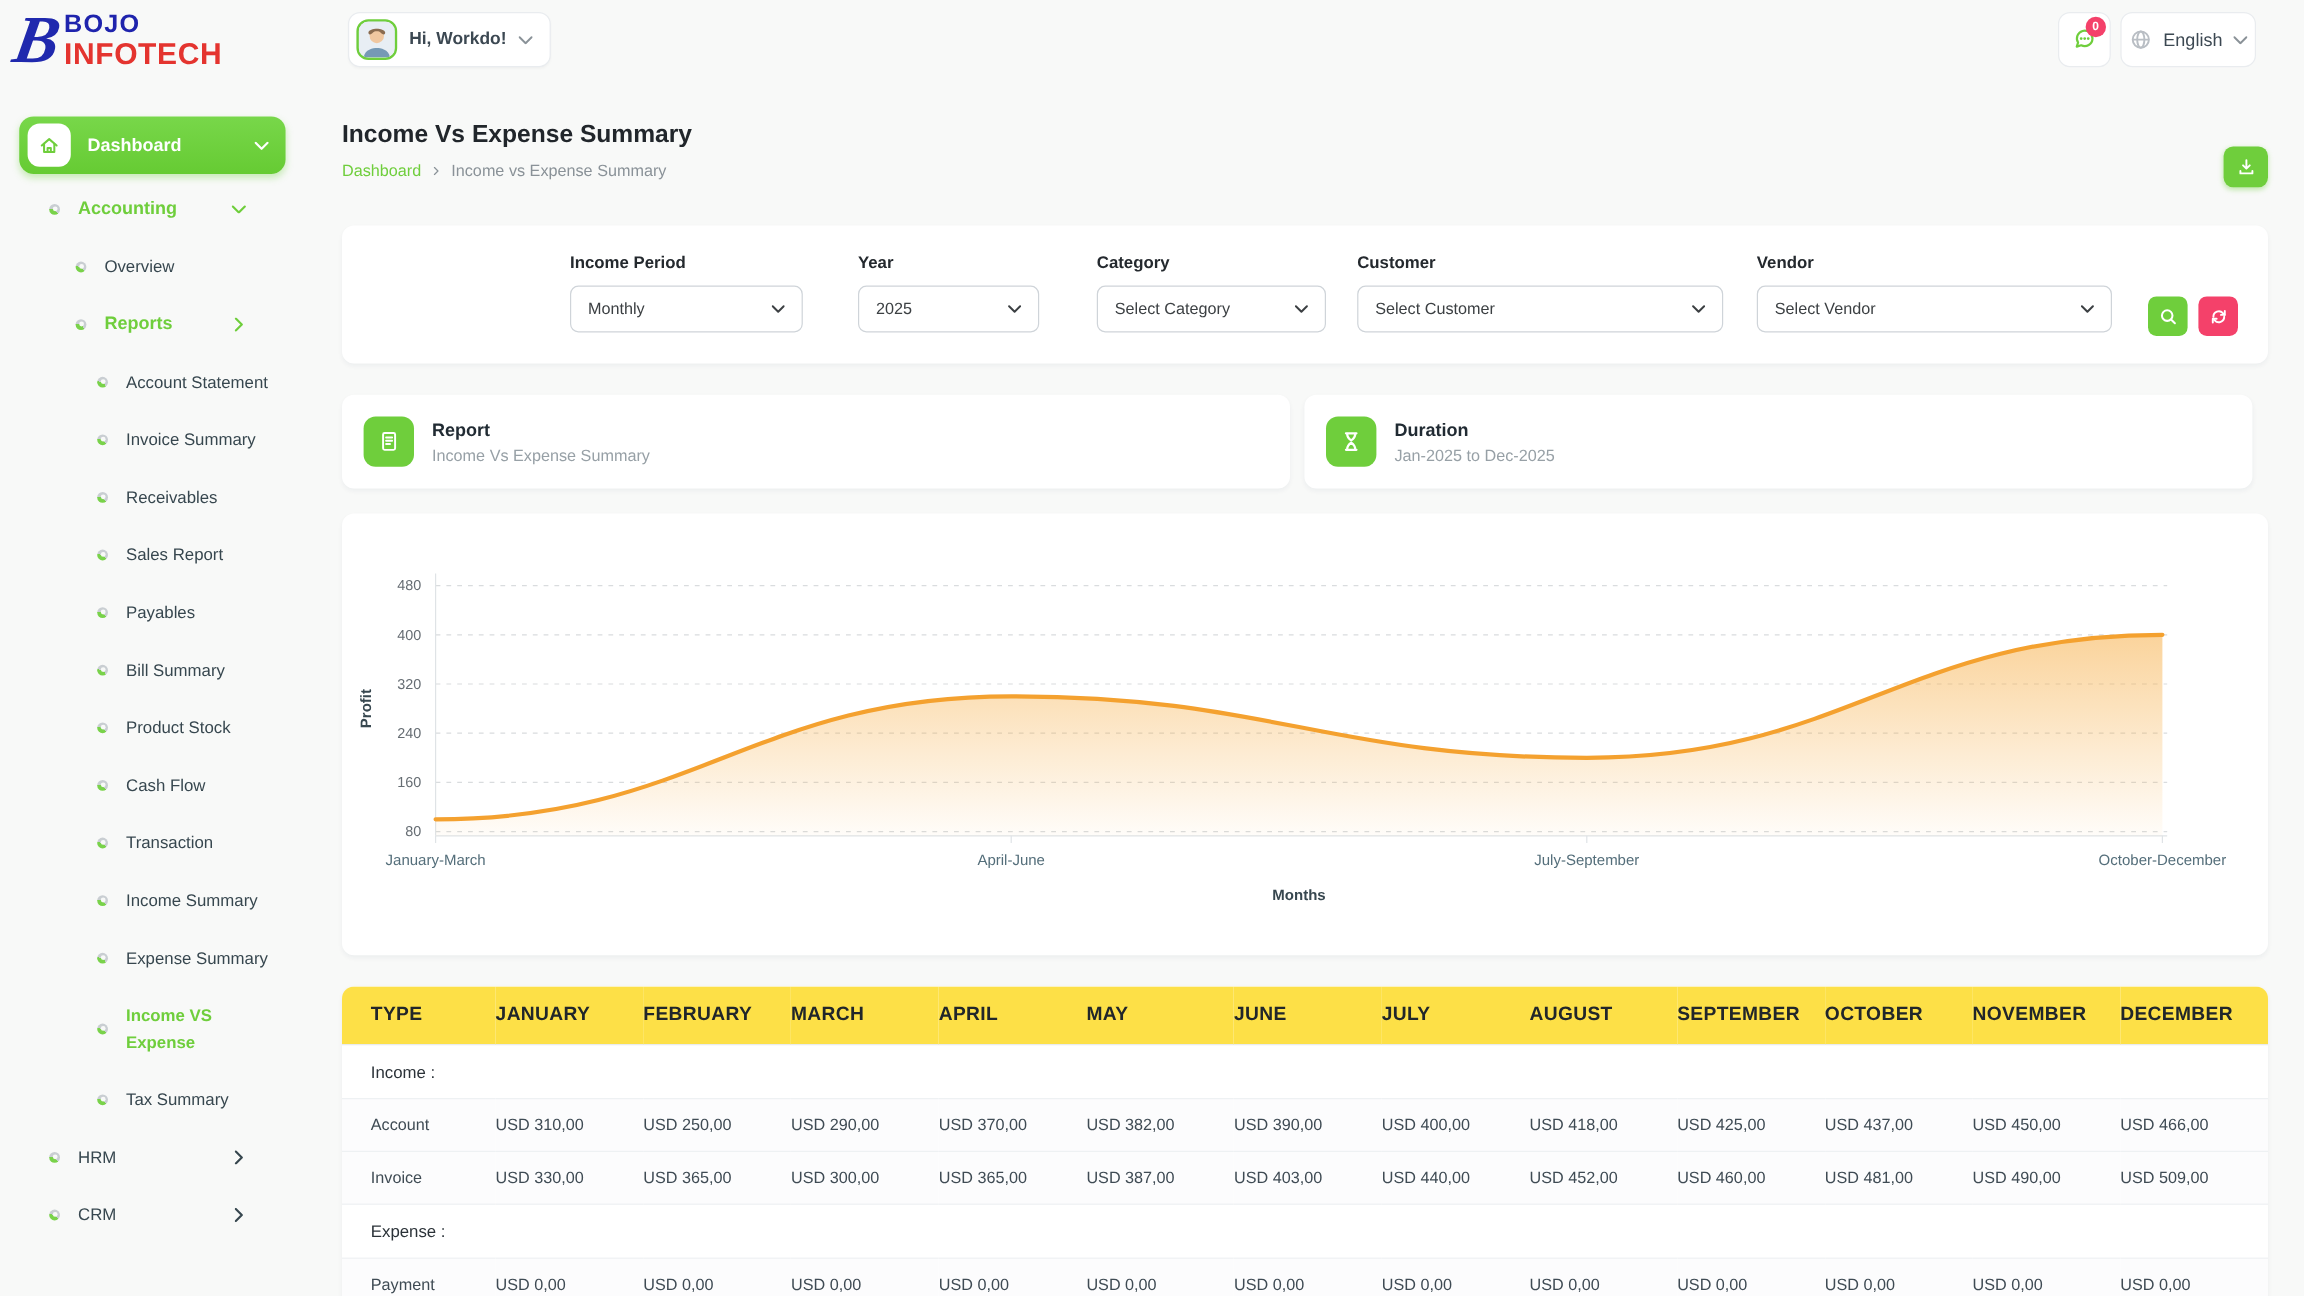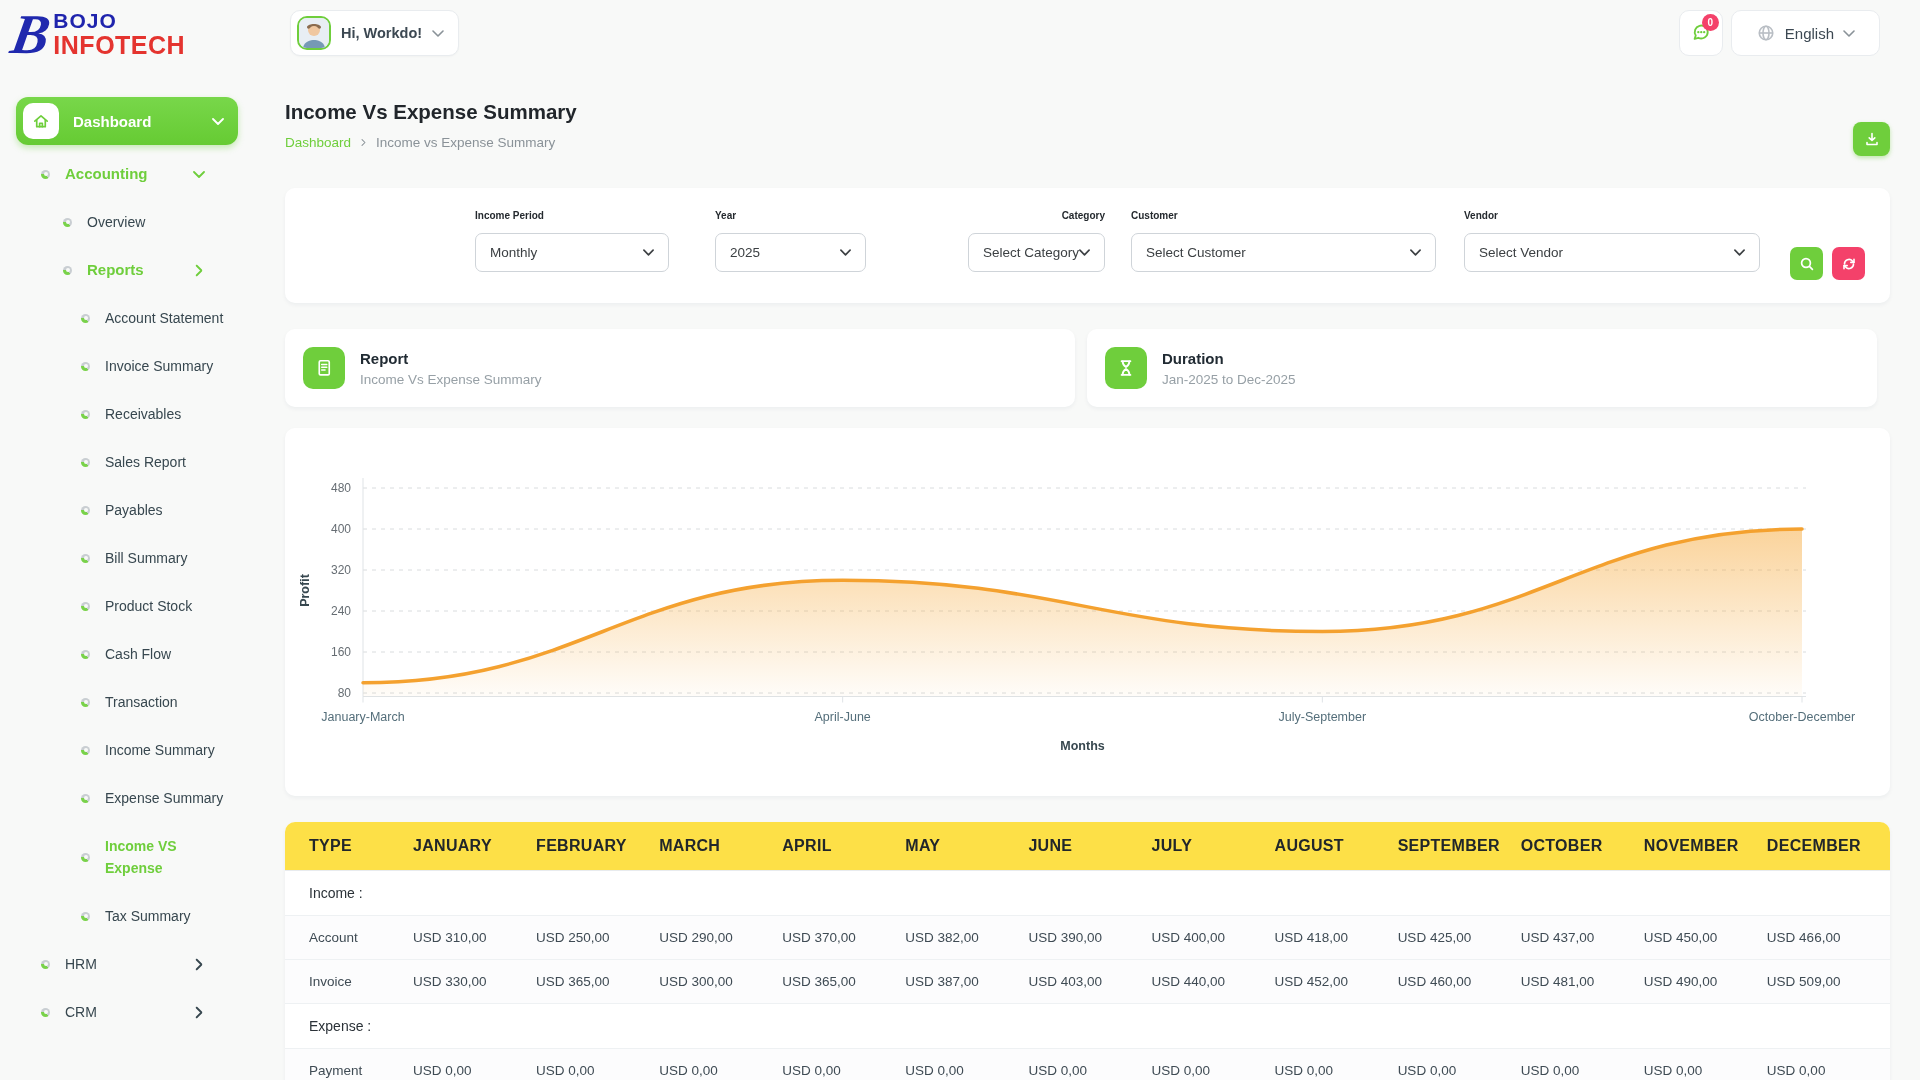--- a/index.html
+++ b/index.html
@@ -46,37 +46,37 @@
     padding:0 14px 0 6px; cursor:pointer; box-shadow:0 1px 2px rgba(0,0,0,.03);font-weight:bold; }
   .avatar { width:34px; height:34px; border-radius:10px; border:2px solid #6fce3c; overflow:hidden; background:#dfe9f2; flex:none; }
   .greeting-text { margin:0 10px; font-size:14.5px; color:#3c4852; }
   .greeting-pill .chev, .lang-btn .chev { color:#8a9298; }
   .topbar-right { position:absolute; right:10px; top:10px; display:flex; gap:8px; }
   .notif-btn { position:relative; width:44px; height:46px; background:#fff; border:1px solid #e9ecef;
     border-radius:10px; display:flex; align-items:center; justify-content:center; cursor:pointer; }
   .notif-badge { position:absolute; top:3px; right:3px; min-width:17px; height:17px; border-radius:50%;
     background:#f4416a; color:#fff; font-size:10px; font-weight:700; display:flex; align-items:center; justify-content:center; }
   .lang-btn { height:46px; background:#fff; border:1px solid #e9ecef; border-radius:10px;
-    display:flex; align-items:center; padding:0 24px; gap:9px; cursor:pointer; font-size:15px; color:#3c4852; }
+    display:flex; align-items:center; padding:0 6px; gap:9px; cursor:pointer; font-size:15px; color:#3c4852; }
 
   .title-row { margin-top:30px; position:relative; }
   h1.page-title { font-size:20.5px; font-weight:700; color:#21262b; }
   .breadcrumb { margin-top:11px; font-size:13.5px; display:flex; align-items:center; gap:9px; }
   .breadcrumb .bc-link { color:#6fce3c; cursor:pointer; }
   .breadcrumb .bc-sep { color:#8a9298; width:7px; height:11px; transform:rotate(-90deg); }
   .breadcrumb .bc-current { color:#8a9298; }
   .download-btn { position:absolute; right:0; top:22px; width:37px; height:34px; border-radius:8px;
     background:#6fce3c; display:flex; align-items:center; justify-content:center; cursor:pointer;
     box-shadow:0 2px 4px rgba(110,206,60,.4); }
 
   .card { background:#fff; border-radius:10px; box-shadow:0 2px 4px rgba(25,42,70,.05); }
 
   .filter-card { margin-top:38px; height:115px; display:flex; align-items:flex-start; padding:22px 0 0 190px; }
   .filter-group { display:flex; flex-direction:column; }
-  .filter-label { font-size:10px; font-weight:700; color:#24292e; margin-bottom:12px; }
+  .filter-label { font-size:14px; font-weight:700; color:#24292e; margin-bottom:12px; }
   .select { height:39px; border:1px solid #cfd4d9; border-radius:7px; background:#fff;
     display:flex; align-items:center; justify-content:space-between; padding:0 14px;
     font-size:13.5px; color:#3c4043; cursor:pointer; }
   .select .chev { color:#3c4043; width:11px; }
   .filter-actions { display:flex; gap:9px; margin-top:37px; margin-left:30px; }
   .icon-btn { width:33px; height:33px; border-radius:7px; display:flex; align-items:center; justify-content:center; cursor:pointer; border:none; }
   .btn-search { background:#6fce3c; }
   .btn-refresh { background:#f4416a; }
 
   .info-cards { margin-top:26px; display:flex; gap:12px; }
@@ -291,21 +291,21 @@
     </div>
     <div class="filter-group" style="width:151px; margin-right:48px;">
       <span class="filter-label">Year</span>
       <div class="select">
         <span>2025</span>
         <svg class="chev" viewBox="0 0 12 7">
             <path d="M1 1l5 5 5-5" fill="none" stroke="currentColor" stroke-width="1.8" stroke-linecap="round" stroke-linejoin="round"></path>
           </svg>
       </div>
     </div>
-    <div class="filter-group" style="width:191px; margin-right:26px;align-items:flex-end;">
+    <div class="filter-group" style="width:191px; margin-right:26px;">
       <span class="filter-label">Category</span>
       <div class="select">
         <span>Select Category</span>
         <svg class="chev" viewBox="0 0 12 7">
             <path d="M1 1l5 5 5-5" fill="none" stroke="currentColor" stroke-width="1.8" stroke-linecap="round" stroke-linejoin="round"></path>
           </svg>
       </div>
     </div>
     <div class="filter-group" style="width:305px; margin-right:28px;">
       <span class="filter-label">Customer</span>

